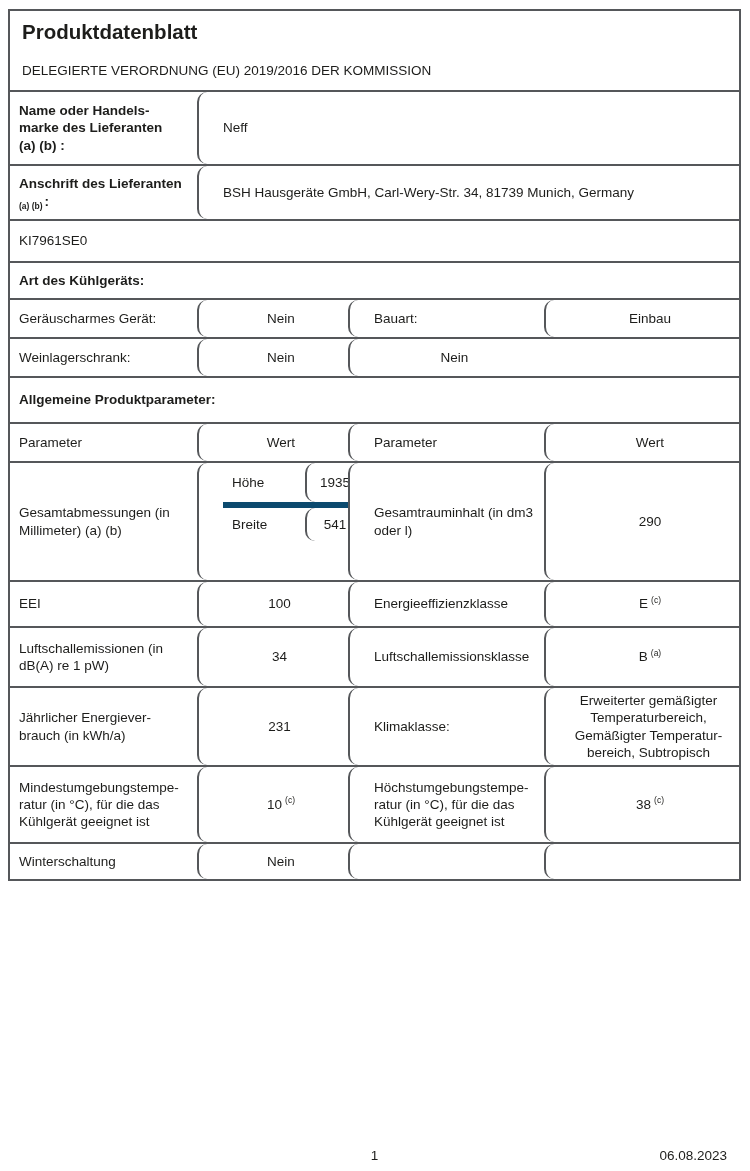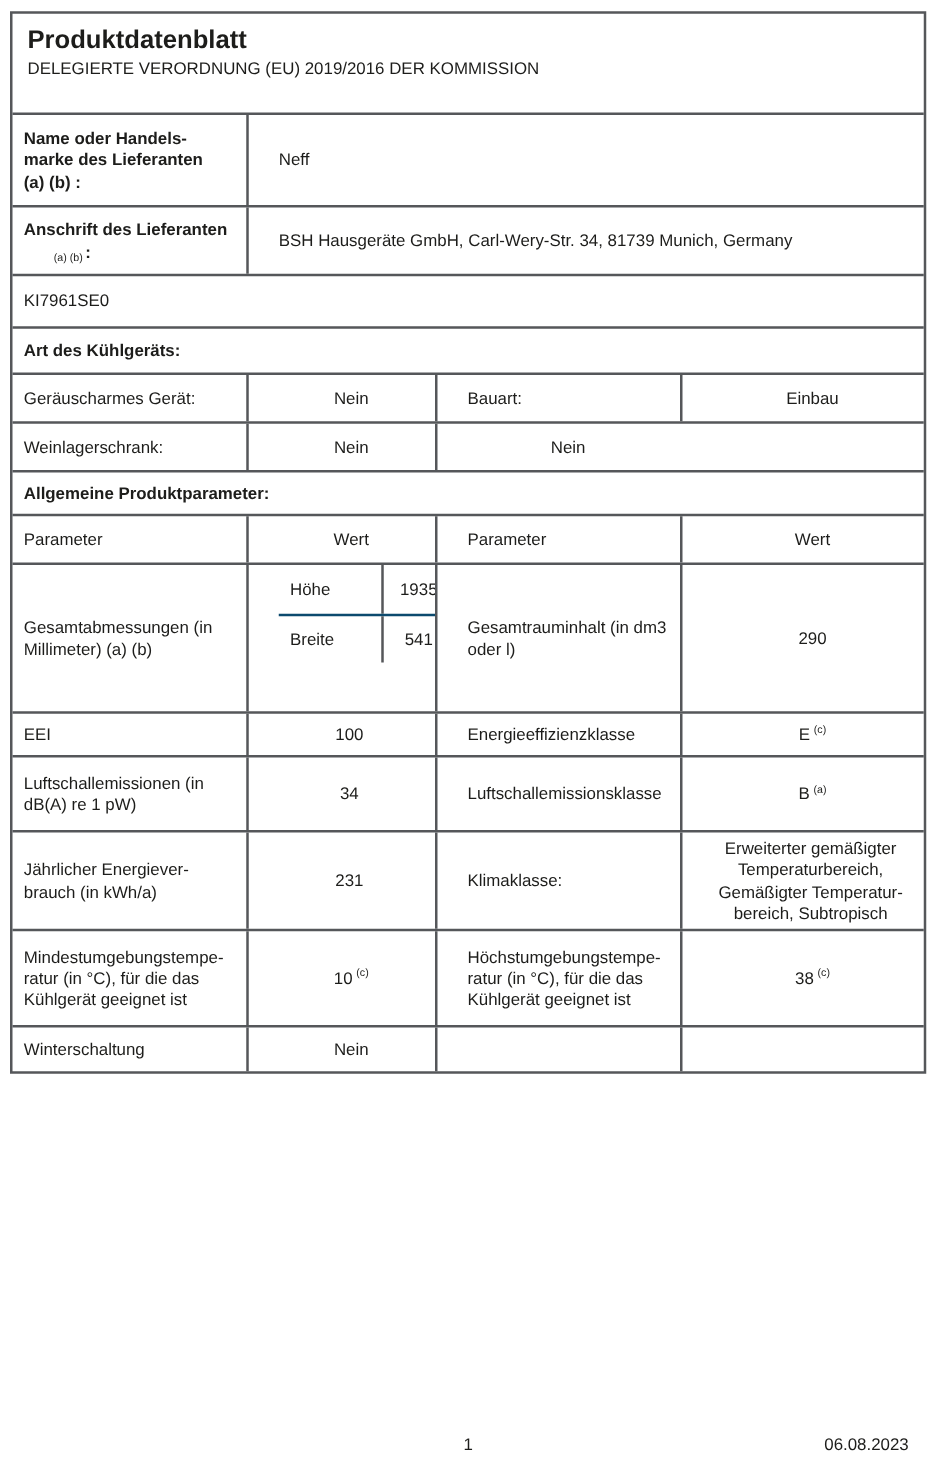--- a/index.html
+++ b/index.html
@@ -15,48 +15,48 @@
   .doc{
     position:absolute;left:8px;top:9px;width:733px;
     border:2px solid #55575a;background:#fff;box-sizing:border-box;
   }
   .row{display:grid;box-sizing:border-box;border-top:2px solid #55575a;}
   .row:first-child{border-top:none;}
   .cols1{grid-template-columns:1fr;}
   .cols2{grid-template-columns:187px 1fr;}
   .cols4{grid-template-columns:187px 151px 196px 1fr;}
   .h79{height:79px}.h74{height:74px}.h55{height:55px}.h42{height:42px}
-  .h37{height:37px}.h39{height:39px}.h38{height:35px}.h119{height:119px}
+  .h37{height:37px}.h39{height:39px}.h38{height:46px}.h119{height:119px}
   .h60{height:60px}.h77{height:77px}
   .c{
     display:flex;align-items:center;
     padding:3px 9px;box-sizing:border-box;
-    line-height:1.28;overflow:hidden;
+    line-height:1.28;overflow:hidden;border-radius:10px;
   }
   .c + .c{border-left:2px solid #55575a;padding-left:24px;}
   .lbl{justify-content:flex-start;text-align:left;}
   .val{justify-content:center;text-align:center;}
   .b{font-weight:bold;}
   .prewrap{white-space:pre-line;}
   .headerblock{
     display:flex;flex-direction:column;justify-content:space-between;
-    padding:9px 12px 28px 12px;box-sizing:border-box;
+    padding:9px 12px 12px 12px;box-sizing:border-box;
   }
   .title{font-size:20.5px;font-weight:bold;line-height:1.15;}
   .subtitle{font-size:13.5px;}
   .supsmall{
-    font-size:8.5px;font-weight:normal;
-    position:relative;top:3px;margin-right:2px;margin-left:24px;
+    font-size:8.5px;font-weight:bold;
+    position:relative;top:3px;margin-right:2px;
   }
   .supv{
     font-size:8.5px;position:relative;top:-4px;margin-left:3px;
   }
   .nest{padding:0;align-items:flex-start;}
   .subgrid{display:grid;grid-template-rows:39px 39px 39px;width:100%;}
-  .subrow{display:grid;grid-template-columns:82px 1fr;box-sizing:border-box;border-top:2px solid #0c4a6e;}
+  .subrow{display:grid;grid-template-columns:82px 1fr;box-sizing:border-box;border-top:6px solid #0c4a6e;}
   .subrow:first-child{border-top:none;}
   .footer-page{
     position:absolute;left:8px;top:1148px;width:733px;
     text-align:center;font-size:13.5px;
   }
   .footer-date{
     position:absolute;right:23px;top:1148px;
     font-size:13.5px;text-align:right;
   }
 </style>

